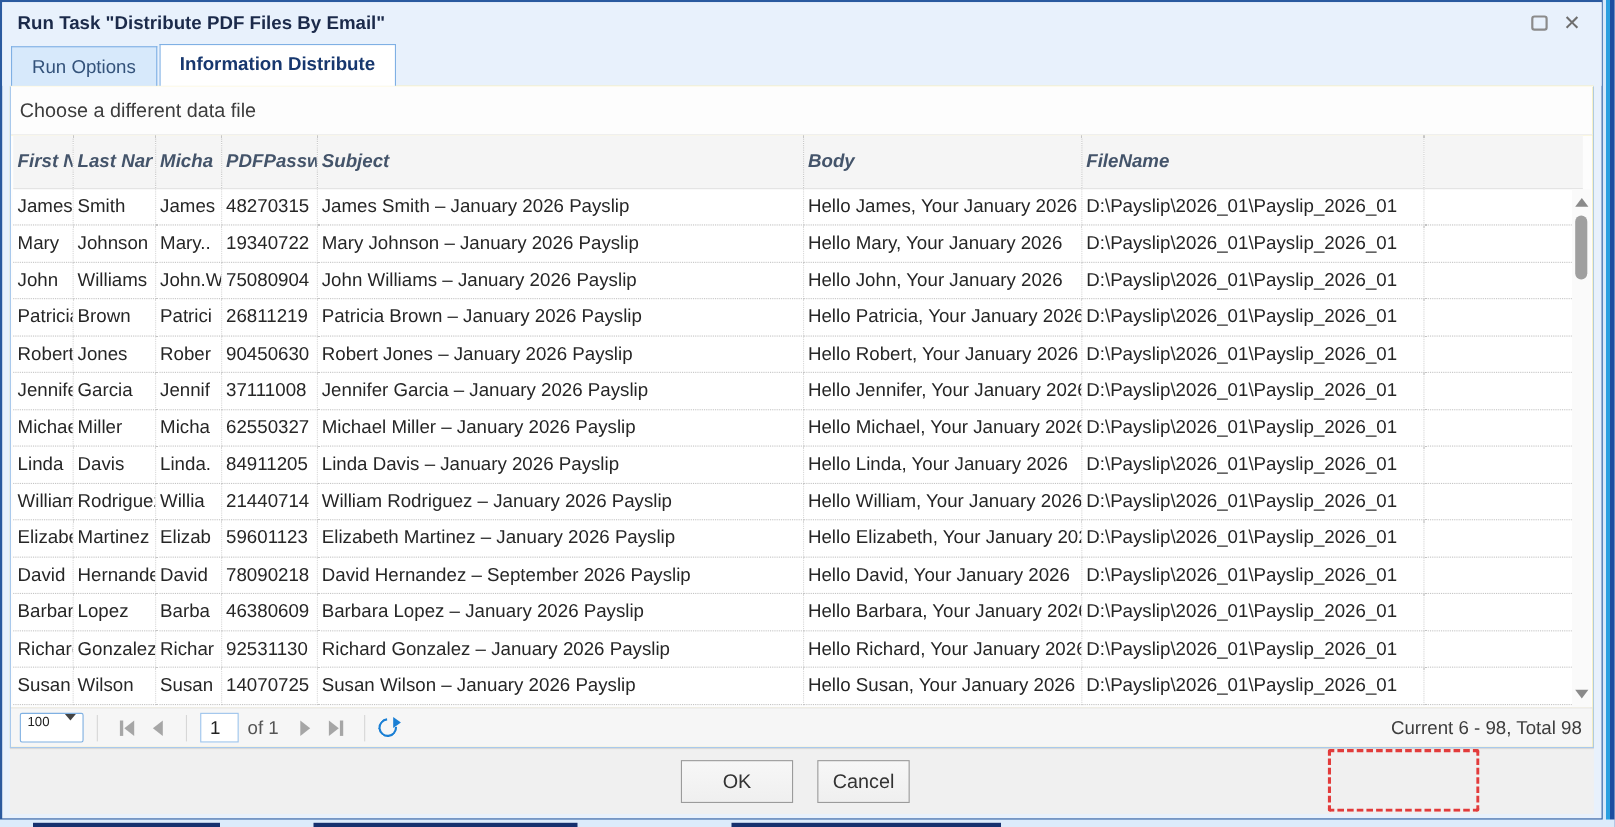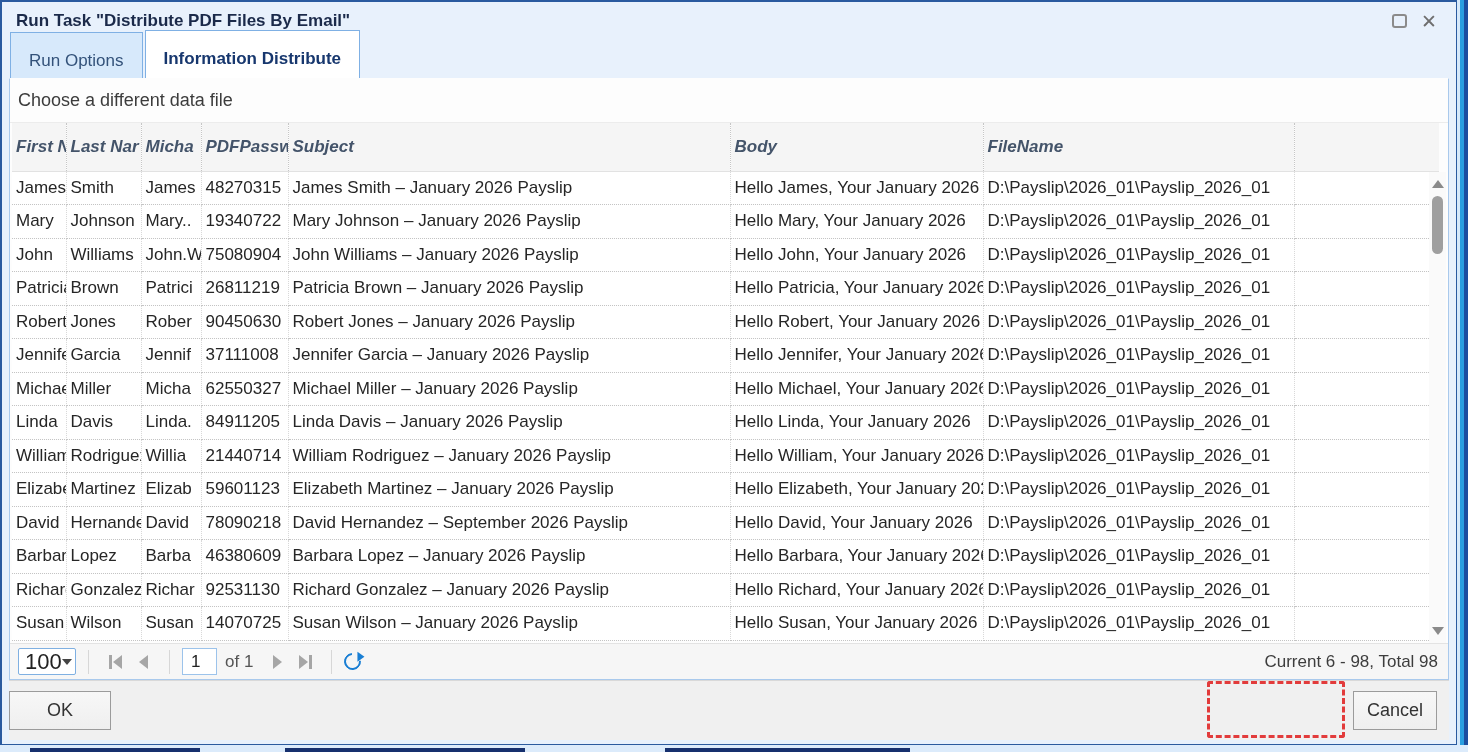--- a/index.html
+++ b/index.html
@@ -18,21 +18,21 @@
     border:2px solid #2a5a9f; background:#e8f1fc; display:flex; flex-direction:column; }
 
   .titlebar { height:38px; background:#e8f1fc; display:flex; align-items:center; padding:0 12px 0 14px; flex:0 0 auto; }
   .title { font-size:17px; font-weight:bold; color:#1b2a4a; flex:1; }
   .winbtn { width:30px; height:26px; display:flex; align-items:center; justify-content:center; cursor:default; }
   .maxbox { width:15px; height:14px; border:2px solid #8b8b8b; border-radius:3px; }
   .closex { font-size:19px; color:#6e6e6e; line-height:1; }
 
   
   .tabstrip { height:38px; padding:3px 0 0 8px; display:flex; align-items:flex-end; flex:0 0 auto; background:#e8f1fc; }
-  .tab { font-size:17px; padding:18px 18px 7px 18px; border:1px solid #7fb0e4; border-bottom:none;
+  .tab { font-size:17px; padding:8px 18px 7px 18px; border:1px solid #7fb0e4; border-bottom:none;
     background:#d7e9fb; color:#33527a; margin-right:2px; position:relative; cursor:pointer; }
   .tab.active { background:#ffffff; color:#17376e; font-weight:bold; padding-bottom:9px; z-index:2; }
 
   
   .panel { flex:1 1 auto; margin:0 7px; background:#fde047; border:1px solid #a9c9ec; border-top:1px solid #fdfdfd;
     display:flex; flex-direction:column; overflow:hidden; }
   .choose-row { height:44px; display:flex; align-items:center; padding-left:8px; background:#fdfdfd;
     border-bottom:1px solid #ececec; flex:0 0 auto; }
   .choose-link { font-size:18px; color:#3c3c3c; cursor:pointer; }
 
@@ -54,41 +54,41 @@
   .vscroll { position:absolute; top:49px; right:2px; width:17px; bottom:0; background:#fafafa; }
   .vs-arrow { position:absolute; left:3px; width:0; height:0; }
   .vs-up { top:8px; border-left:6px solid transparent; border-right:6px solid transparent; border-bottom:8px solid #8a8a8a; }
   .vs-down { bottom:8px; border-left:6px solid transparent; border-right:6px solid transparent; border-top:8px solid #8a8a8a; }
   .vs-thumb { position:absolute; left:3px; top:24px; width:11px; height:58px; background:#9f9f9f; border-radius:6px; }
 
   
   .pager { height:36px; flex:0 0 auto; background:#f6f6f6; border-top:1px solid #e3e3e3;
     display:flex; align-items:center; padding:0 10px 0 8px; }
   .pagesize { width:58px; height:27px; border:1px solid #7fb0e2; background:#ffffff; border-radius:2px;
-    display:flex; align-items:center; padding:0 6px; font-size:22px; color:#222; cursor:pointer; }
+    display:flex; padding:0 6px; font-size:12px; color:#222; cursor:pointer; }
   .pagesize .chev { margin-left:auto; width:0; height:0; border-left:5px solid transparent;
     border-right:5px solid transparent; border-top:6px solid #444; }
   .pgsep { width:1px; height:24px; background:#d7d7d7; margin:0 12px; }
   .navbtn { width:28px; height:26px; display:flex; align-items:center; justify-content:center; gap:1px; cursor:pointer; }
   .tri-l { width:0; height:0; border-top:7px solid transparent; border-bottom:7px solid transparent; border-right:9px solid #a6a6a6; }
   .tri-r { width:0; height:0; border-top:7px solid transparent; border-bottom:7px solid transparent; border-left:9px solid #a6a6a6; }
   .endbar { width:3px; height:14px; background:#a6a6a6; }
   .pageinput { width:35px; height:27px; border:1px solid #9cc3eb; background:#fff; font-size:17px; color:#222;
     text-align:left; padding-left:8px; font-family:"Liberation Sans", sans-serif; }
   .oflabel { font-size:17px; color:#555; margin:0 10px 0 8px; }
   .refresh { width:17px; height:17px; border:2.5px solid #1a7fd4; border-radius:50%;
     border-top-color:transparent; transform:rotate(40deg); position:relative; cursor:pointer; }
   .refresh::after { content:""; position:absolute; top:-6px; right:-2px; width:0; height:0;
     border-left:5px solid transparent; border-right:5px solid transparent; border-bottom:7px solid #1a7fd4;
     transform:rotate(50deg); }
   .pager-status { margin-left:auto; font-size:17px; color:#3d3d3d; }
 
   
   .footer { height:60px; flex:0 0 auto; background:#f0f0f0; border-top:1px solid #d9d9d9; margin:0 7px 4px 7px;
-    position:relative; display:flex; align-items:center; justify-content:space-between; padding-right:12px; }
+    position:relative; display:flex; align-items:center; justify-content:center; padding-right:12px; }
   .btn { height:39px; background:linear-gradient(#f7f7f7,#efefef); border:1px solid #9b9b9b;
     font-size:18px; color:#333; font-family:"Liberation Sans", sans-serif; cursor:pointer; }
   .btn-ok { width:102px; margin-right:22px; }
   .btn-cancel { width:84px; }
   .ok-annotation { position:absolute; right:104px; top:0px; width:138px; height:57px;
     border:3px dashed #e23b3b; border-radius:3px; pointer-events:none; }
 </style>
 </head>
 <body>
 

